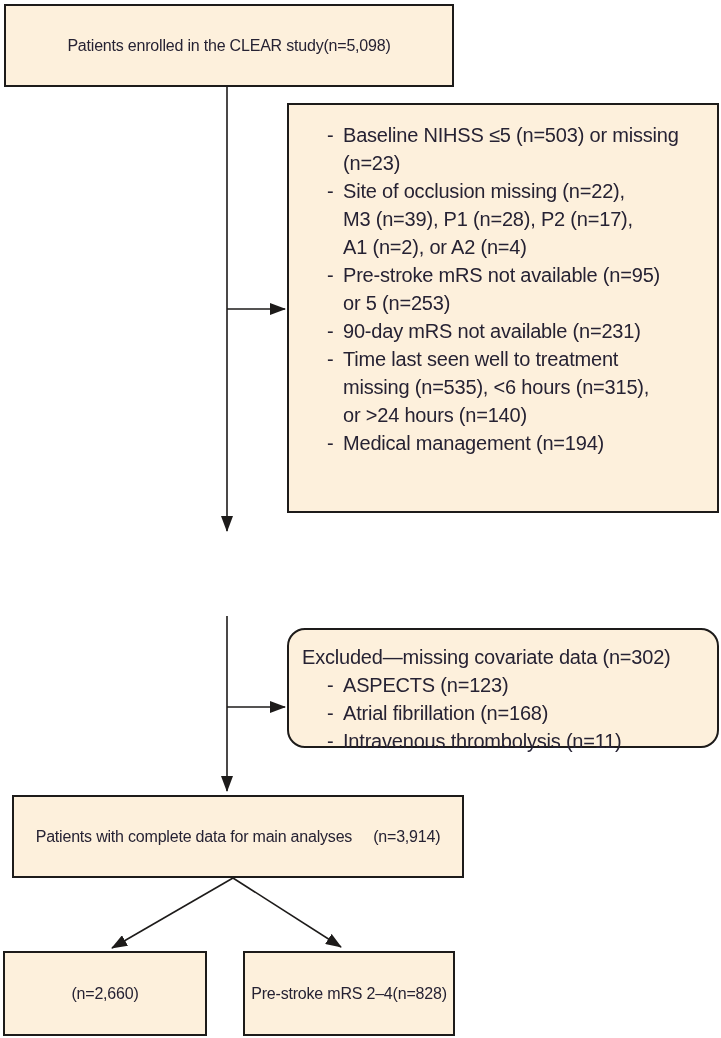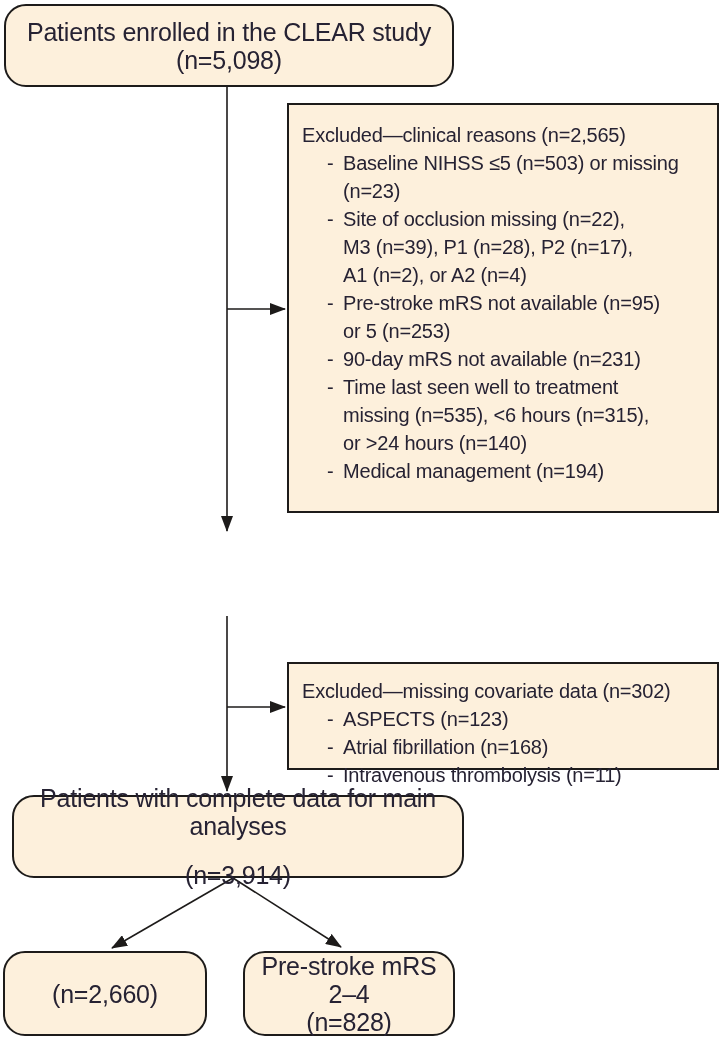--- a/index.html
+++ b/index.html
@@ -20,32 +20,31 @@
     pointer-events: none;
   }
   .box {
     position: absolute;
     box-sizing: border-box;
     background: #fdf0dc;
     border: 2px solid #1d1b1a;
   }
   .flowbox {
     display: flex;
-    flex-direction: column;
+    flex-direction: row;
     align-items: center;
     justify-content: center;
     text-align: center;
-    font-size: 25px;
+    font-size: 16px;
     line-height: 28px;
-    border-radius: 22px;
   }
   .box-enrolled  { left: 4px;   top: 4px;   width: 450px; height: 83px; }
   .box-ex1       { left: 287px; top: 103px; width: 432px; height: 410px; }
   .box-mrs04     { left: 4px;   top: 535px; width: 450px; height: 81px; }
-  .box-ex2       { left: 287px; top: 662px; width: 432px; height: 108px; }
+  .box-ex2       { left: 287px; top: 628px; width: 432px; height: 120px; border-radius: 18px; }
   .box-complete  { left: 12px;   top: 795px; width: 452px; height: 83px; gap: 21px; }
   .box-mrs01     { left: 3px;   top: 951px; width: 204px; height: 85px; }
   .box-mrs24     { left: 243px; top: 951px; width: 212px; height: 85px; }
   .exclbox {
     font-size: 20px;
     line-height: 28px;
     padding: 16px 12px 0 13px;
   }
   .box-ex2.exclbox { padding-top: 13px; }
   .excl-title { white-space: pre-line; }
@@ -72,21 +71,20 @@
     <line x1="233" y1="878" x2="112" y2="948" stroke="#1d1b1a" stroke-width="1.6" marker-end="url(#ah)"></line>
     <line x1="233" y1="878" x2="341" y2="947" stroke="#1d1b1a" stroke-width="1.6" marker-end="url(#ah)"></line>
   </svg>
 
   <div class="box flowbox box-enrolled">
     <div>Patients enrolled in the CLEAR study</div>
     <div>(n=5,098)</div>
   </div>
 
   <div class="box exclbox box-ex1">
-    <div class="excl-title">Excluded—clinical reasons (n=2,565)</div>
     <div class="bullets">
         <div class="bullet">
         <span class="dash">-</span>
         <span class="btext">Baseline NIHSS ≤5 (n=503) or missing
 (n=23)</span>
       </div>
         <div class="bullet">
         <span class="dash">-</span>
         <span class="btext">Site of occlusion missing (n=22),
 M3 (n=39), P1 (n=28), P2 (n=17),

